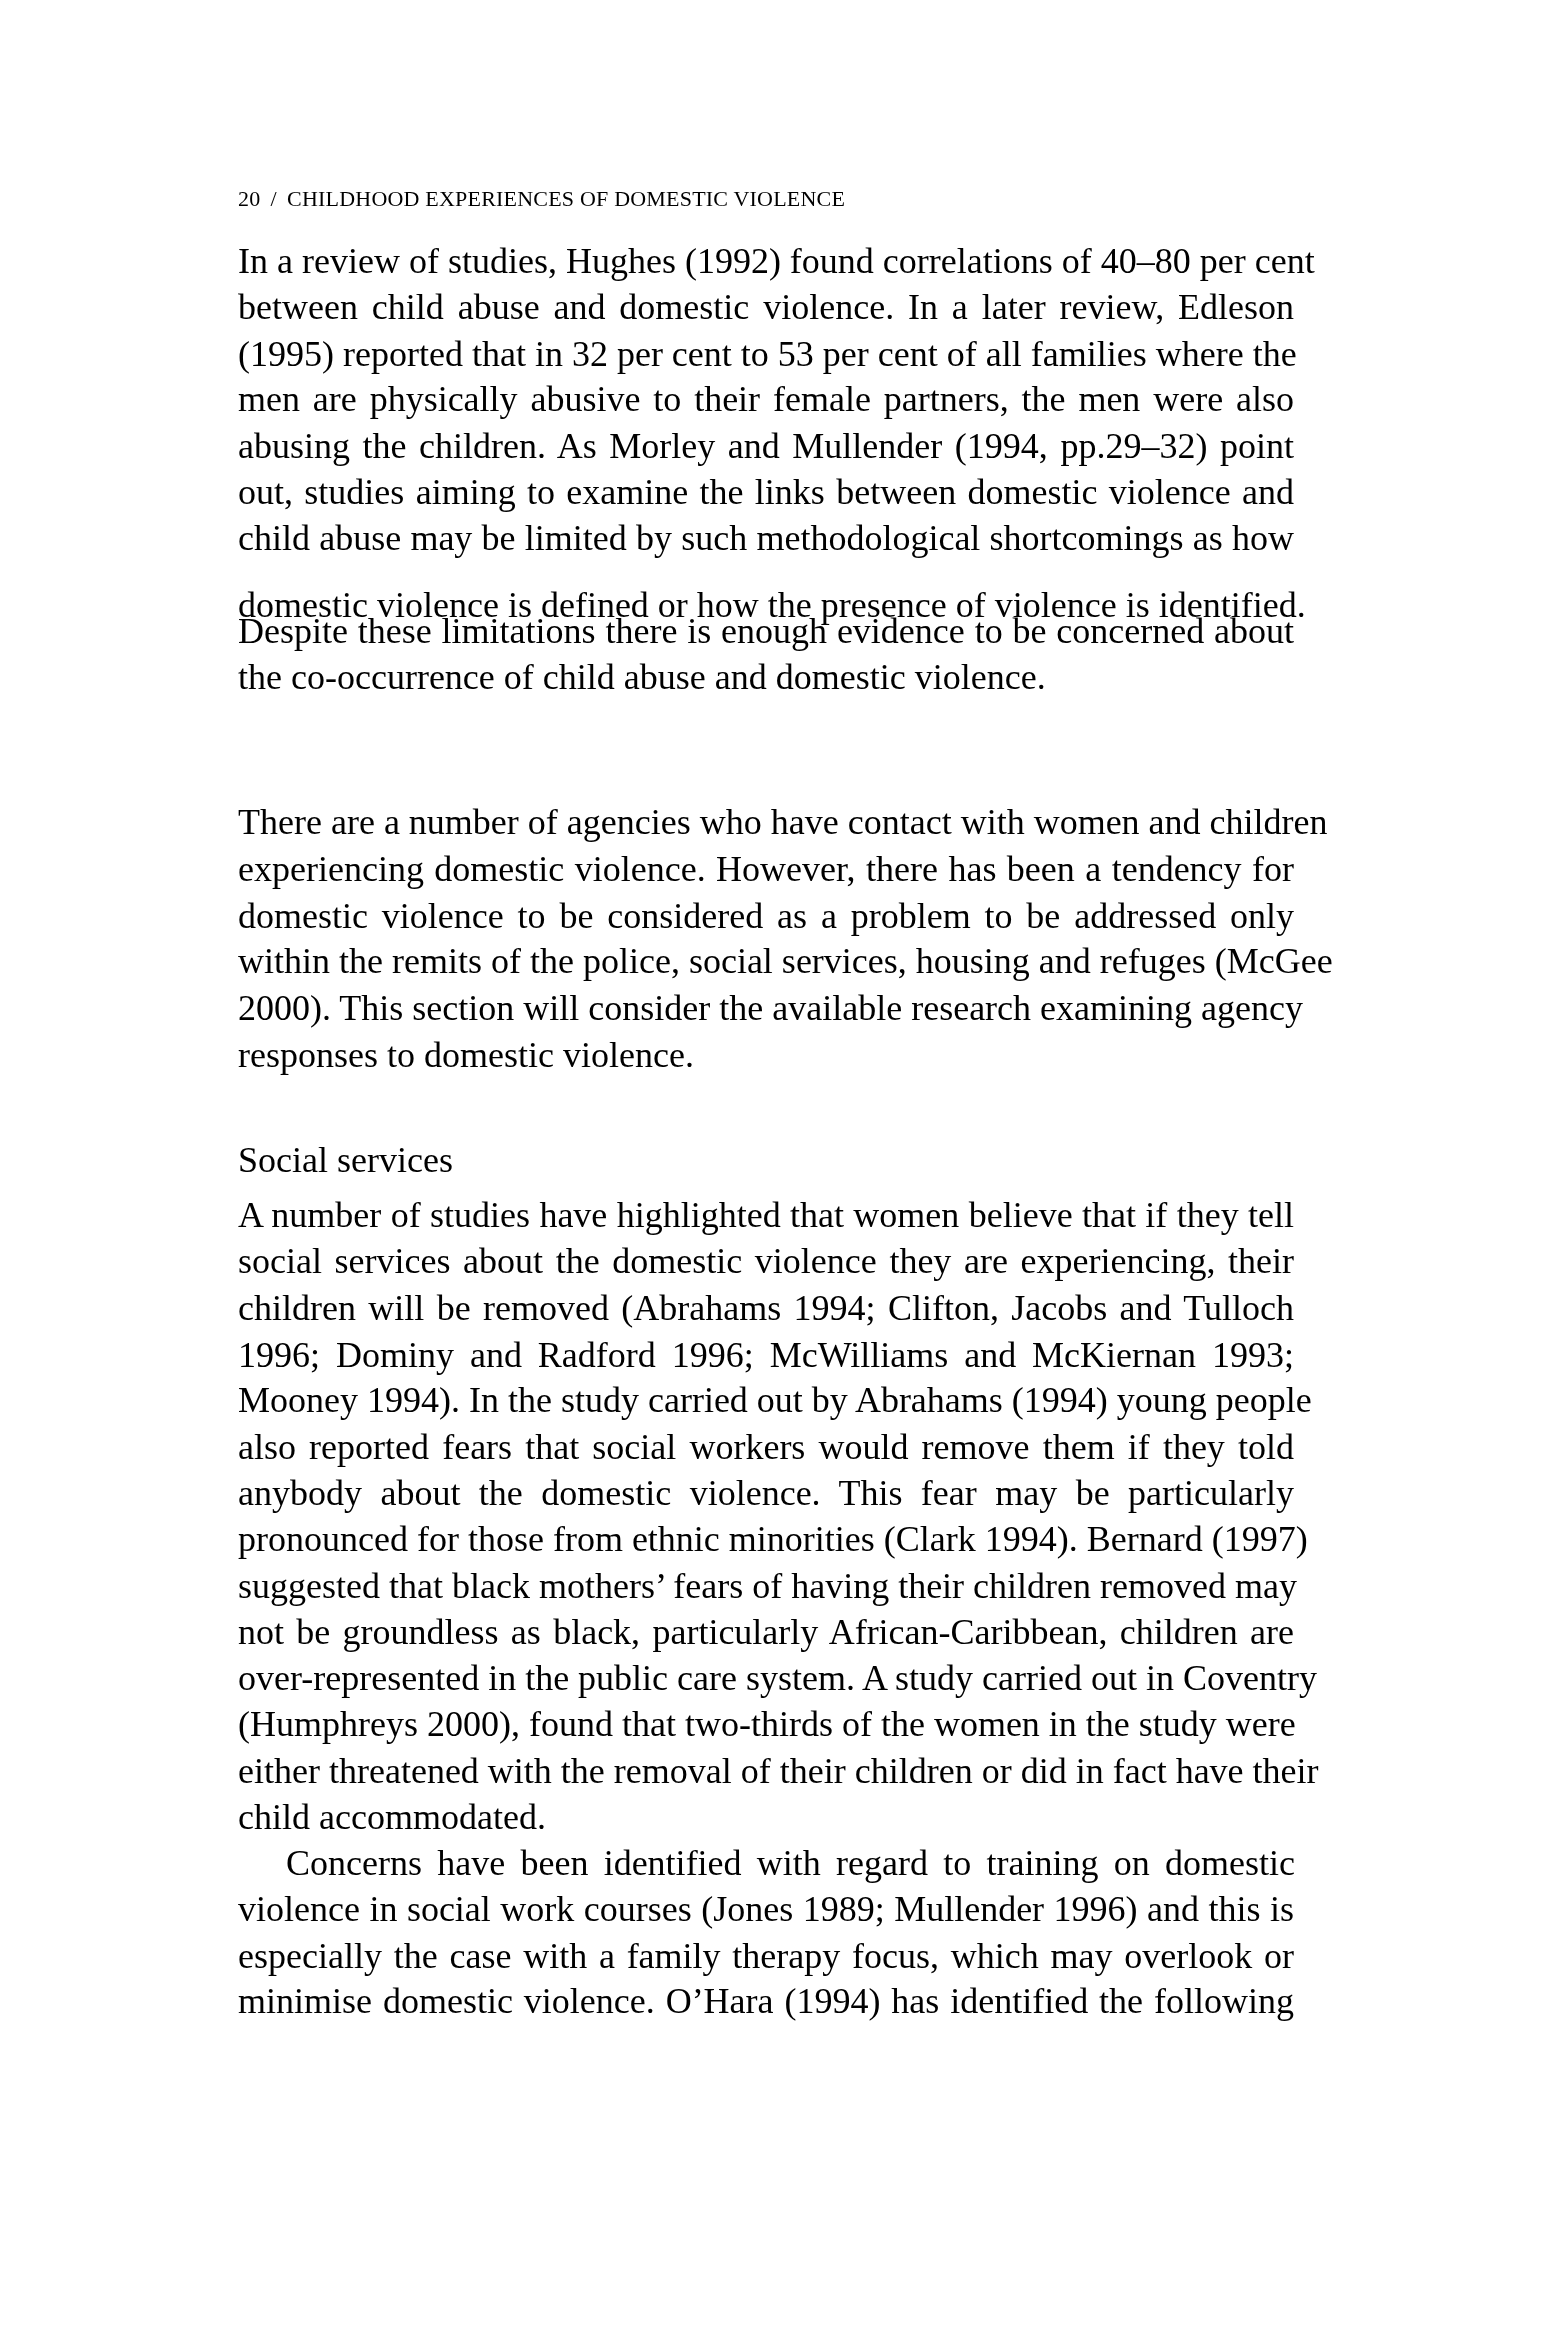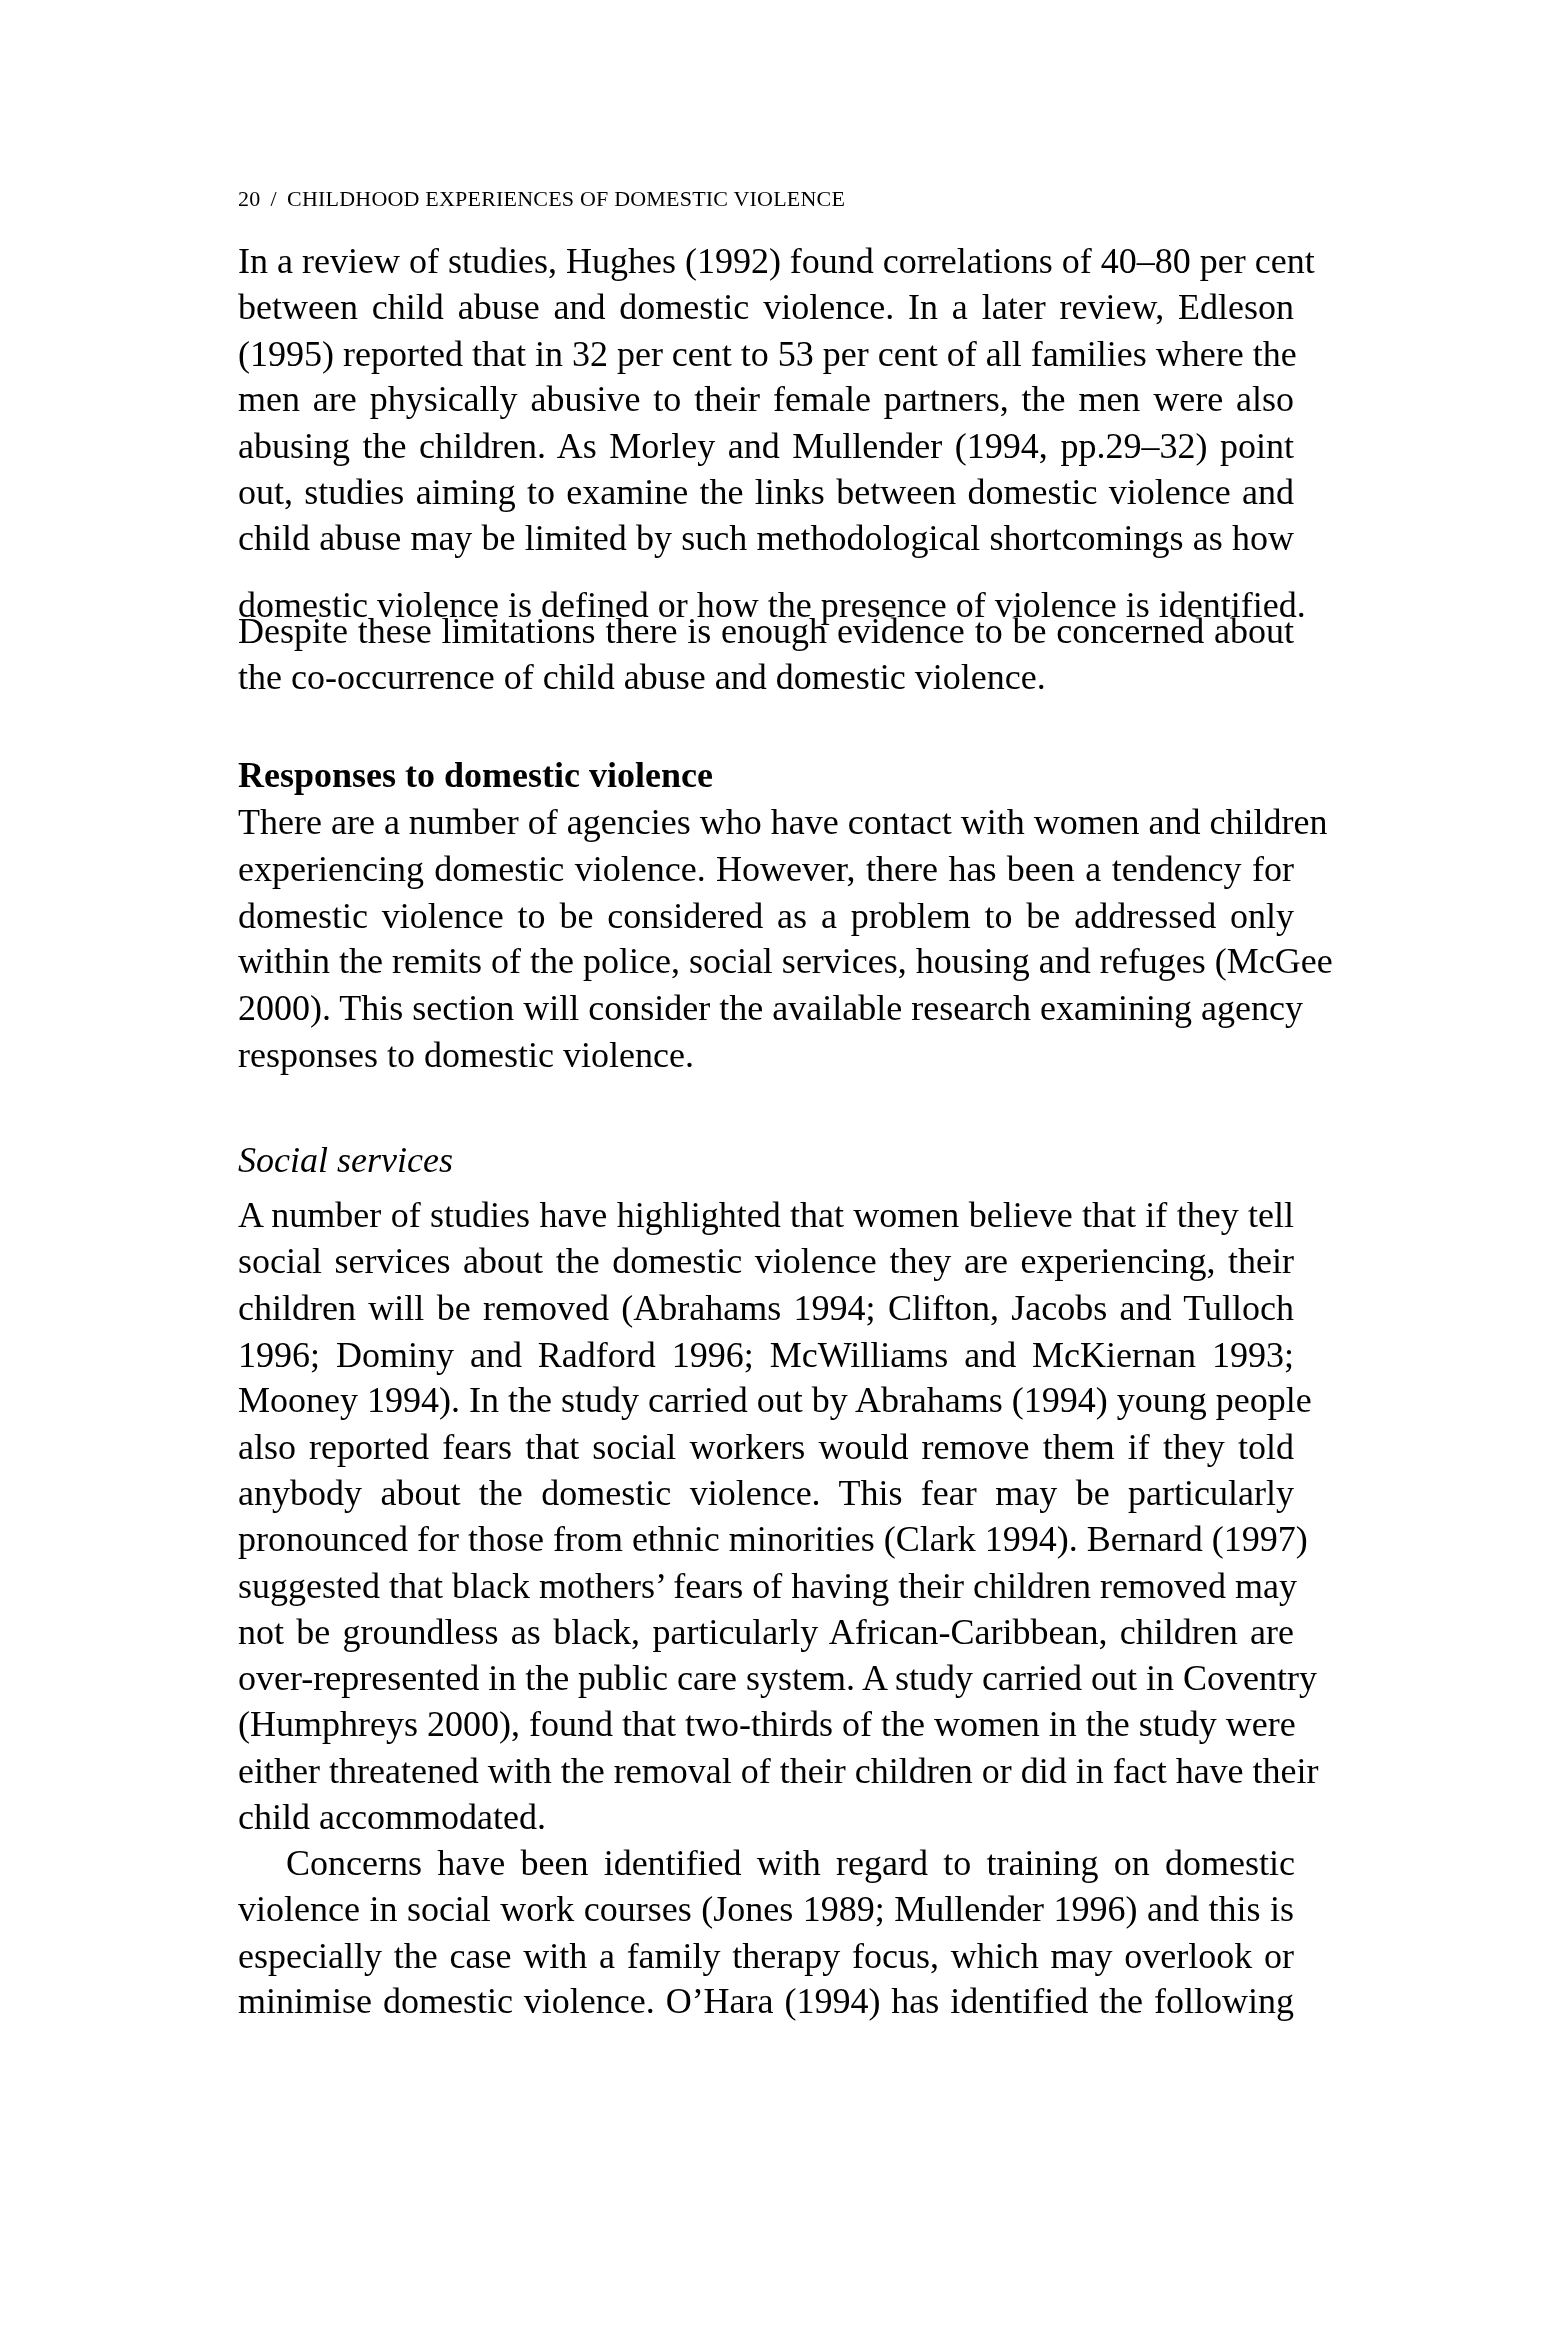--- a/index.html
+++ b/index.html
@@ -60,21 +60,20 @@
     font-size: 36px;
     line-height: 46px;
     font-weight: bold;
     white-space: nowrap;
   }
   .heading-italic {
     position: absolute;
     left: 238px;
     font-size: 36px;
     line-height: 46px;
-    font-style: italic;
     white-space: nowrap;
   }
 </style>
 </head>
 <body>
 
 <div class="page">
 
   <div class="running-head">
     <span>20</span><span class="sep">/</span><span>CHILDHOOD EXPERIENCES OF DOMESTIC VIOLENCE</span>
@@ -86,21 +85,20 @@
     <div class="line" style="top:331px">(1995) reported that in 32 per cent to 53 per cent of all families where the</div>
     <div class="line" style="top:376px">men are physically abusive to their female partners, the men were also</div>
     <div class="line" style="top:423px">abusing the children. As Morley and Mullender (1994, pp.29–32) point</div>
     <div class="line" style="top:469px">out, studies aiming to examine the links between domestic violence and</div>
     <div class="line" style="top:515px">child abuse may be limited by such methodological shortcomings as how</div>
     <div class="line" style="top:582px">domestic violence is defined or how the presence of violence is identified.</div>
     <div class="line" style="top:608px">Despite these limitations there is enough evidence to be concerned about</div>
     <div class="line last" style="top:654px">the co-occurrence of child abuse and domestic violence.</div>
   </div>
 
-  <div class="heading-bold" style="top:752px">Responses to domestic violence</div>
 
   <div>
     <div class="line" style="top:799px">There are a number of agencies who have contact with women and children</div>
     <div class="line" style="top:846px">experiencing domestic violence. However, there has been a tendency for</div>
     <div class="line" style="top:893px">domestic violence to be considered as a problem to be addressed only</div>
     <div class="line" style="top:938px">within the remits of the police, social services, housing and refuges (McGee</div>
     <div class="line" style="top:985px">2000). This section will consider the available research examining agency</div>
     <div class="line last" style="top:1032px">responses to domestic violence.</div>
   </div>
 

